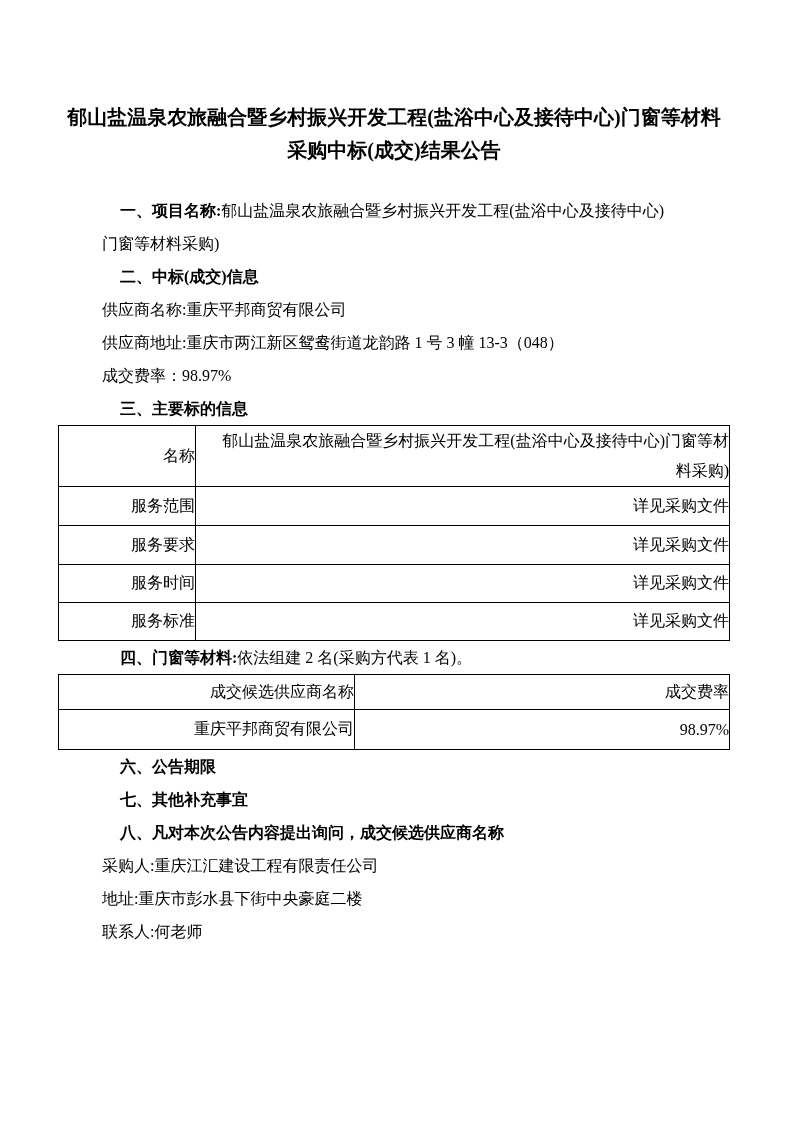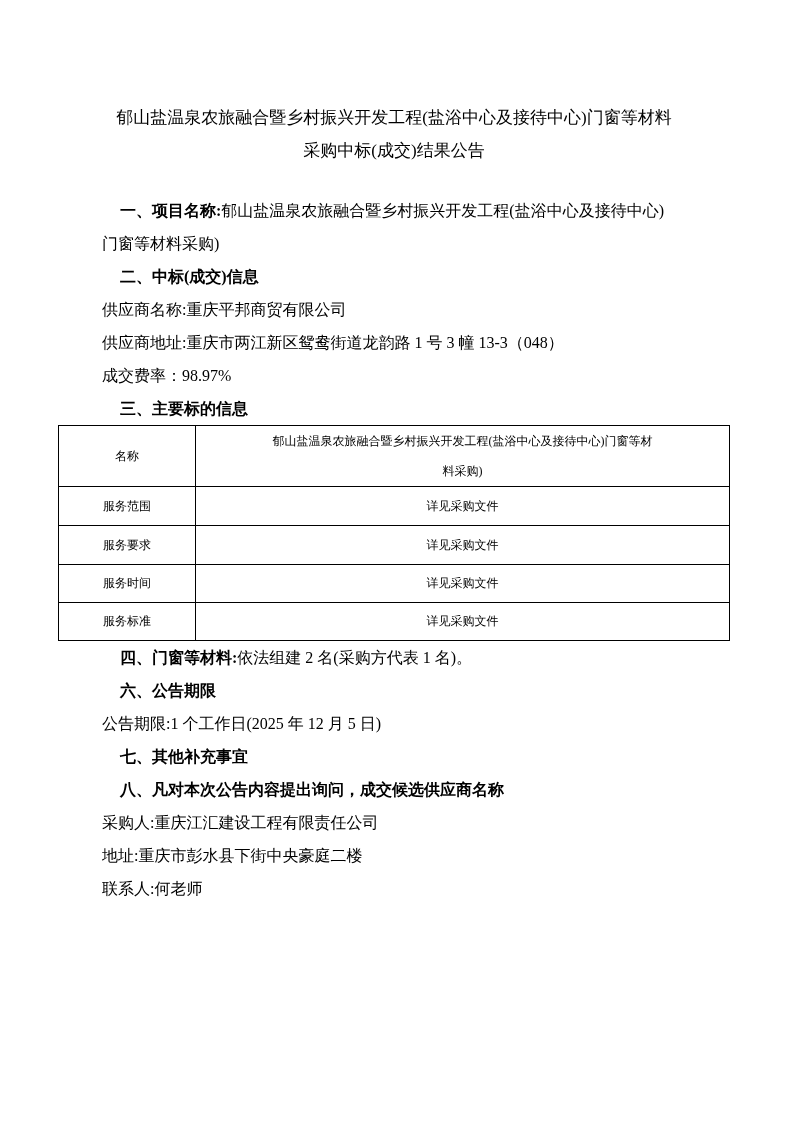--- a/index.html
+++ b/index.html
@@ -10,44 +10,44 @@
     color:#000000;
     font-family:"Liberation Serif","DejaVu Serif",serif;
     box-sizing:border-box;
     padding:101px 63px 0 102px;
     overflow:hidden;
   }
   .doc-title {
     margin-left:-44px;
     width:672px;
     text-align:center;
-    font-weight:normal;
-    font-size:17px;
+    font-weight:bold;
+    font-size:20px;
     line-height:33px;
     margin-bottom:27px;
   }
   .p {
     font-size:16px;
     line-height:33px;
     height:33px;
     white-space:nowrap;
   }
   .hd { text-indent:18px; }
   .b { font-weight:bold; }
   table.t {
     border-collapse:collapse;
     table-layout:fixed;
     margin:0 0 0 -44px;
     width:672px;
   }
   table.t td {
     border:1px solid #000000;
-    text-align:center;
+    text-align:right;
     vertical-align:middle;
-    font-size:12px;
+    font-size:16px;
     font-weight:normal;
     padding:0;
     overflow:hidden;
   }
   .t1 { margin-bottom:5px; }
   .t1 .c-label { width:136px; }
   .t1 .row-name { height:60px; }
   .t1 .row-name td { line-height:30px; }
   .t1 .row-a { height:39px; }
   .t1 .row-b { height:38px; }
@@ -100,23 +100,34 @@
     <tr class="row-b">
       <td class="c-label">服务标准</td>
       <td>详见采购文件</td>
     </tr>
   </tbody>
     </table>
 
   <div class="p hd"><span class="b">四、门窗等材料:</span><span>依法组建 2 名(采购方代表 1 名)。</span></div>
 
 
+  <table class="t t2">
+    <tbody>
+        <tr class="row-head">
+      <td class="c-name">成交候选供应商名称</td>
+      <td>成交费率</td>
+    </tr>
+    <tr class="row-data">
+      <td class="c-name">重庆平邦商贸有限公司</td>
+      <td>98.97%</td>
+    </tr>
+  </tbody>
+    </table>
 
   <div class="p hd b">六、公告期限</div>
-  <div class="p">公告期限:1 个工作日(2025 年 12 月 5 日)</div>
 
   <div class="p hd b">七、其他补充事宜</div>
   <div class="p hd b">八、凡对本次公告内容提出询问，成交候选供应商名称</div>
 
   <div class="p">采购人:重庆江汇建设工程有限责任公司</div>
   <div class="p">地址:重庆市彭水县下街中央豪庭二楼</div>
   <div class="p">联系人:何老师</div>
 
 </div>
 

